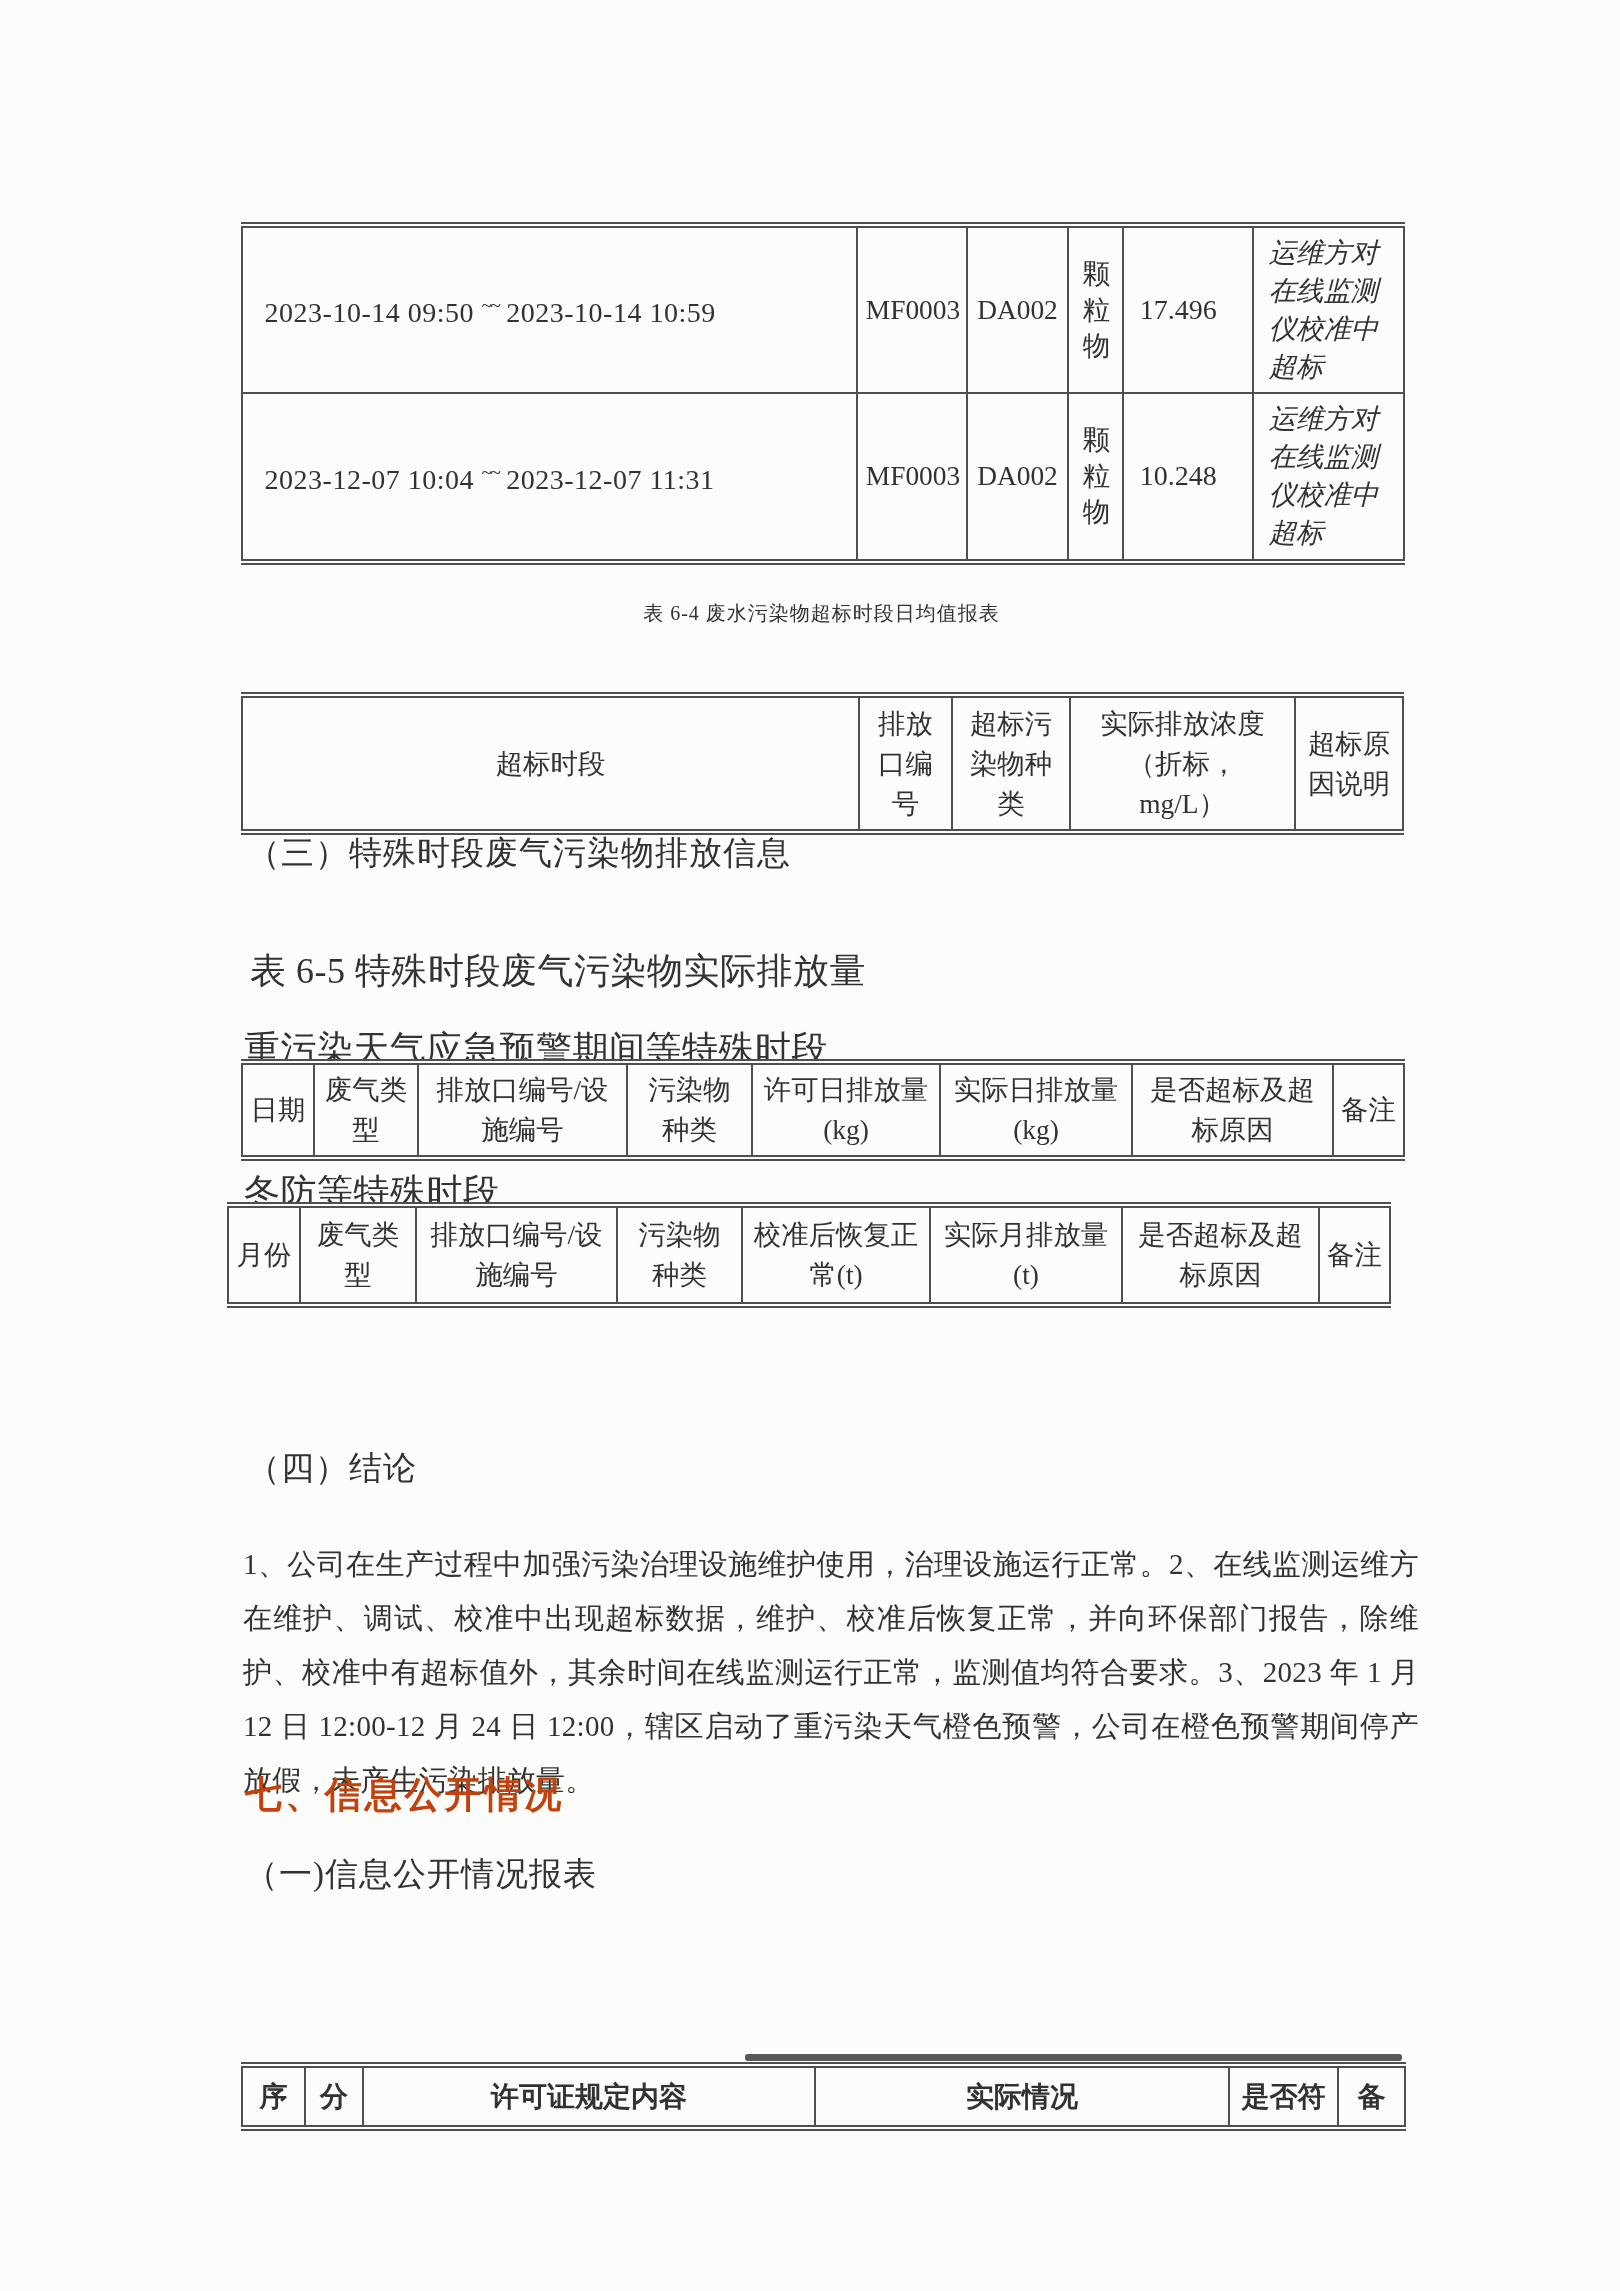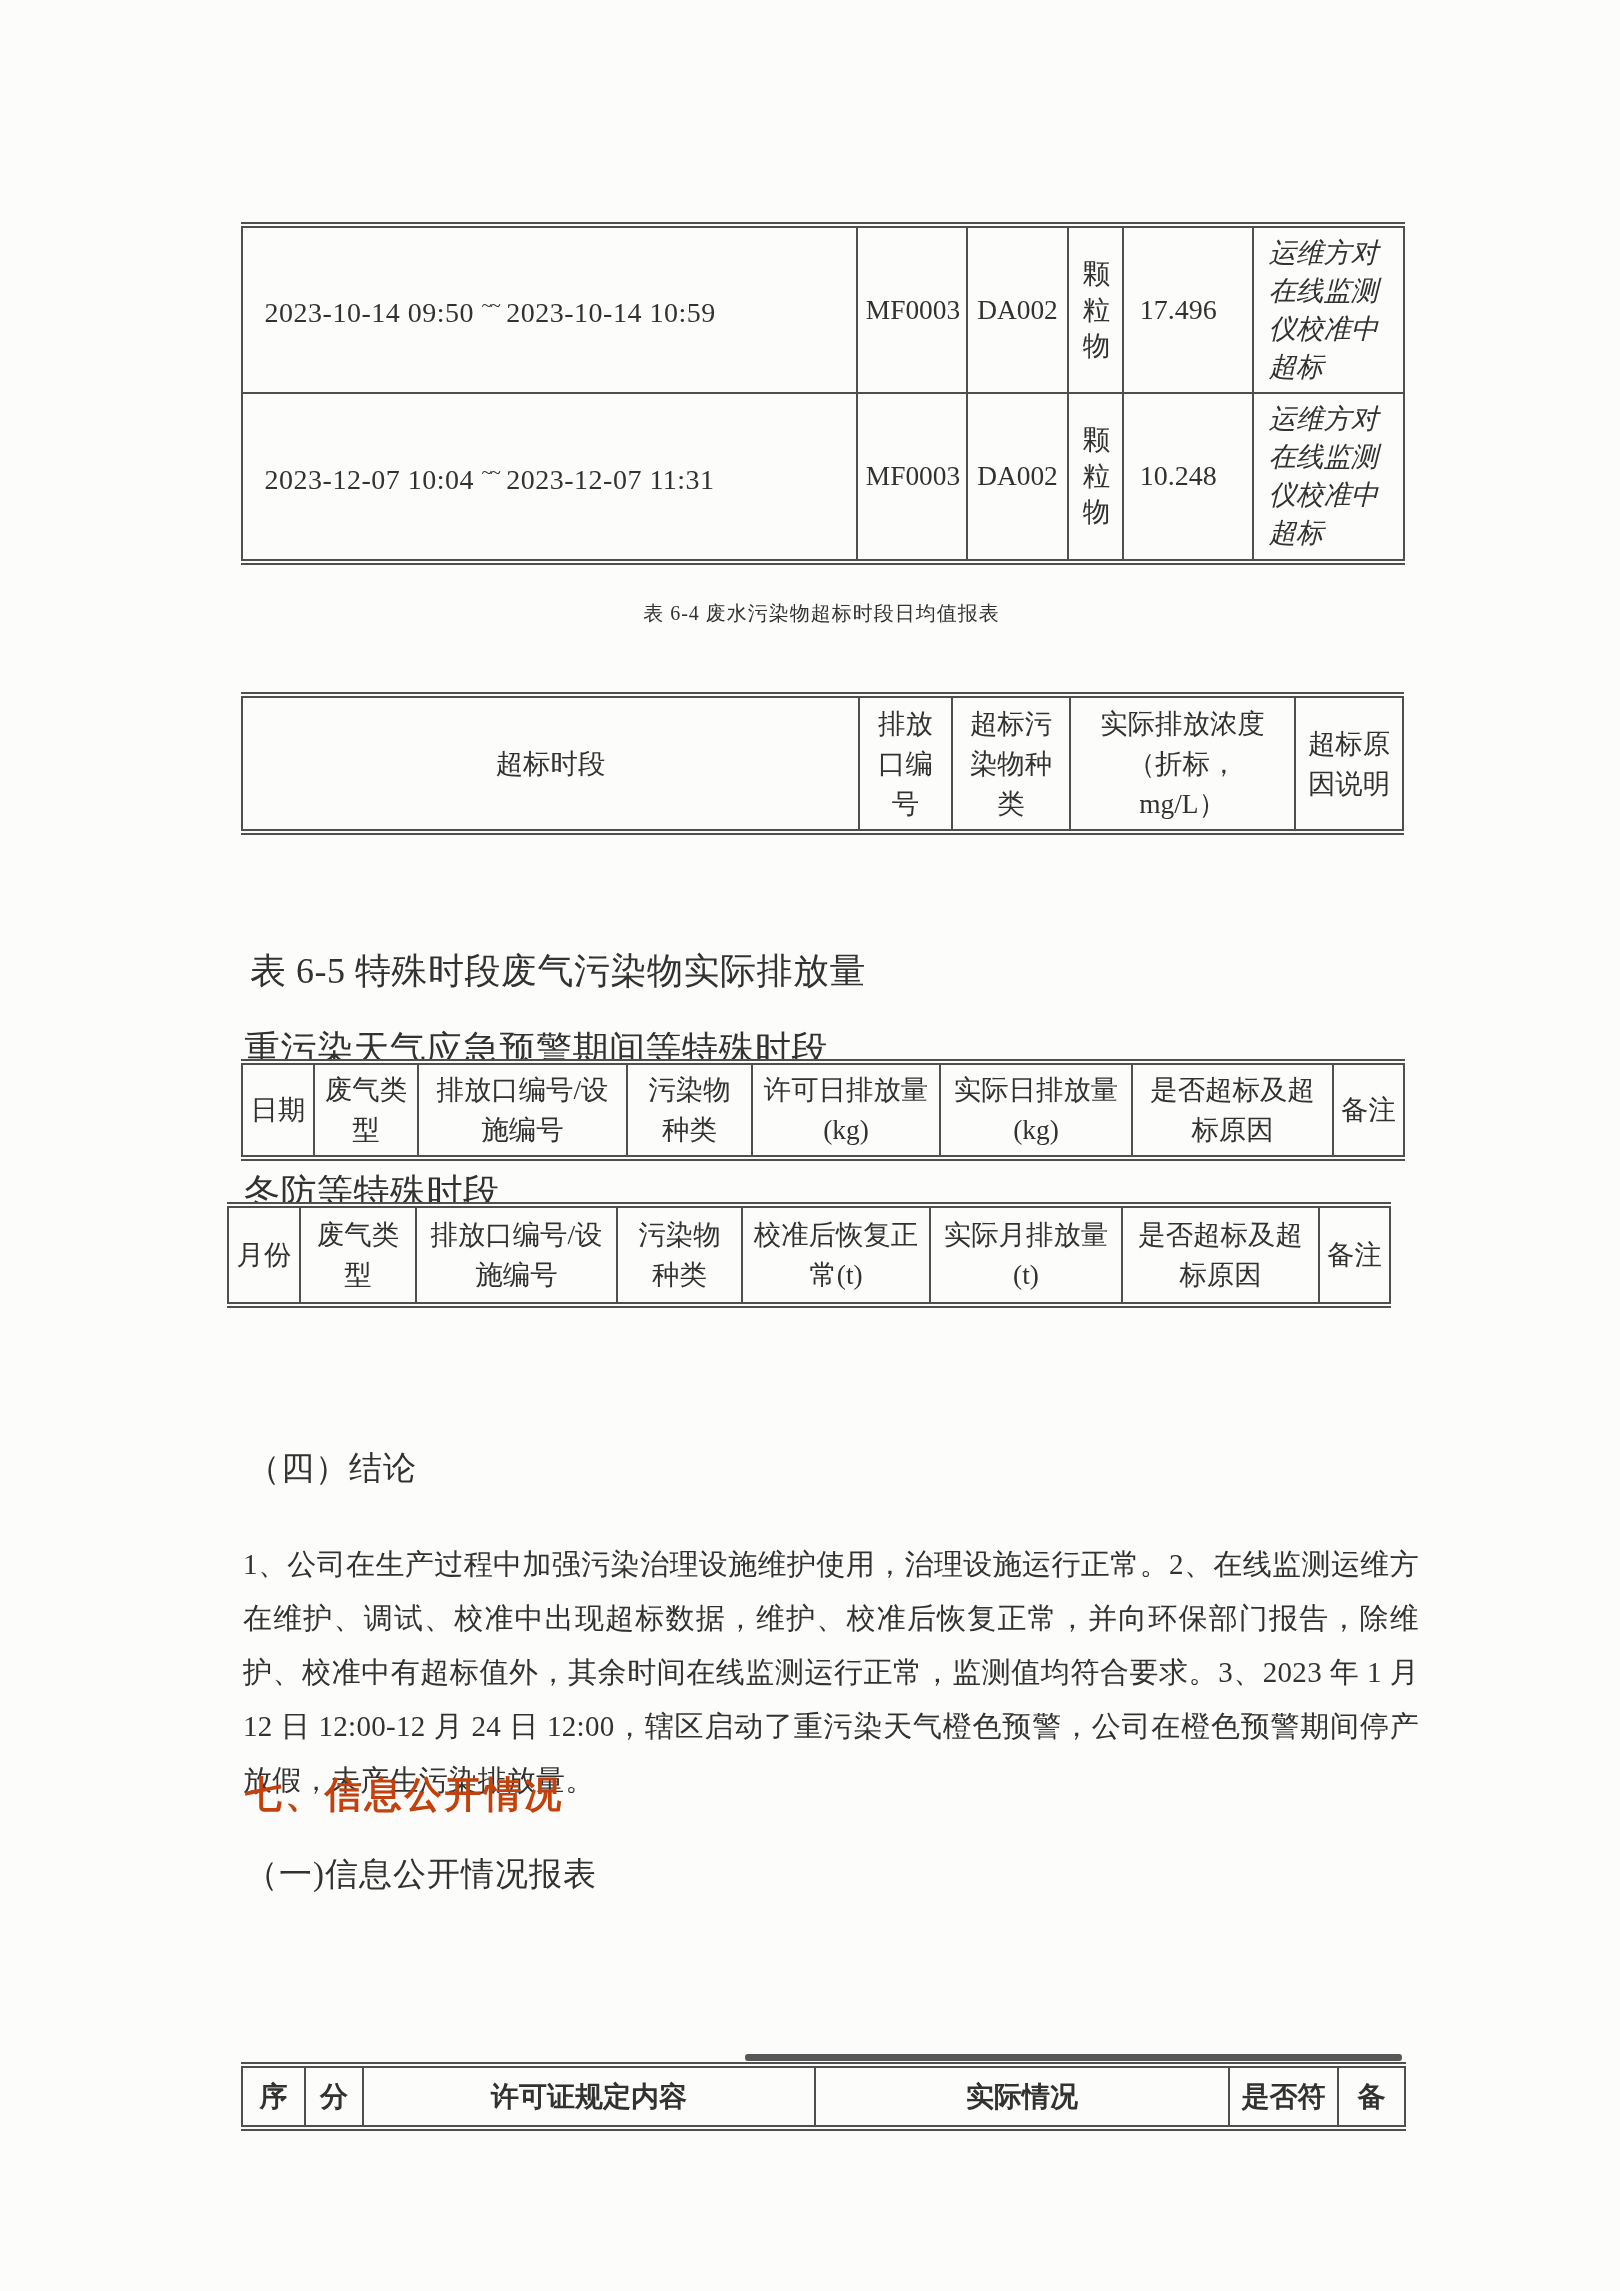--- a/index.html
+++ b/index.html
@@ -86,20 +86,21 @@
         <th>超标污染物种类</th>
         <th class="preline">实际排放浓度
 （折标，
 mg/L）</th>
         <th>超标原因说明</th>
       </tr>
     </tbody>
       </table>
   </div>
 
+  <div class="abs h2" style="left:247px;top:831px;">（三）特殊时段废气污染物排放信息</div>
 
   <div class="abs label" style="left:250px;top:947px;">表 6-5 特殊时段废气污染物实际排放量</div>
 
   <div class="abs label" style="left:244px;top:1025px;">重污染天气应急预警期间等特殊时段</div>
 
   <div class="abs tblwrap" style="left:241px;top:1059px;">
     <table>
       <colgroup>
         <col style="width:72px">
           <col style="width:104px">

